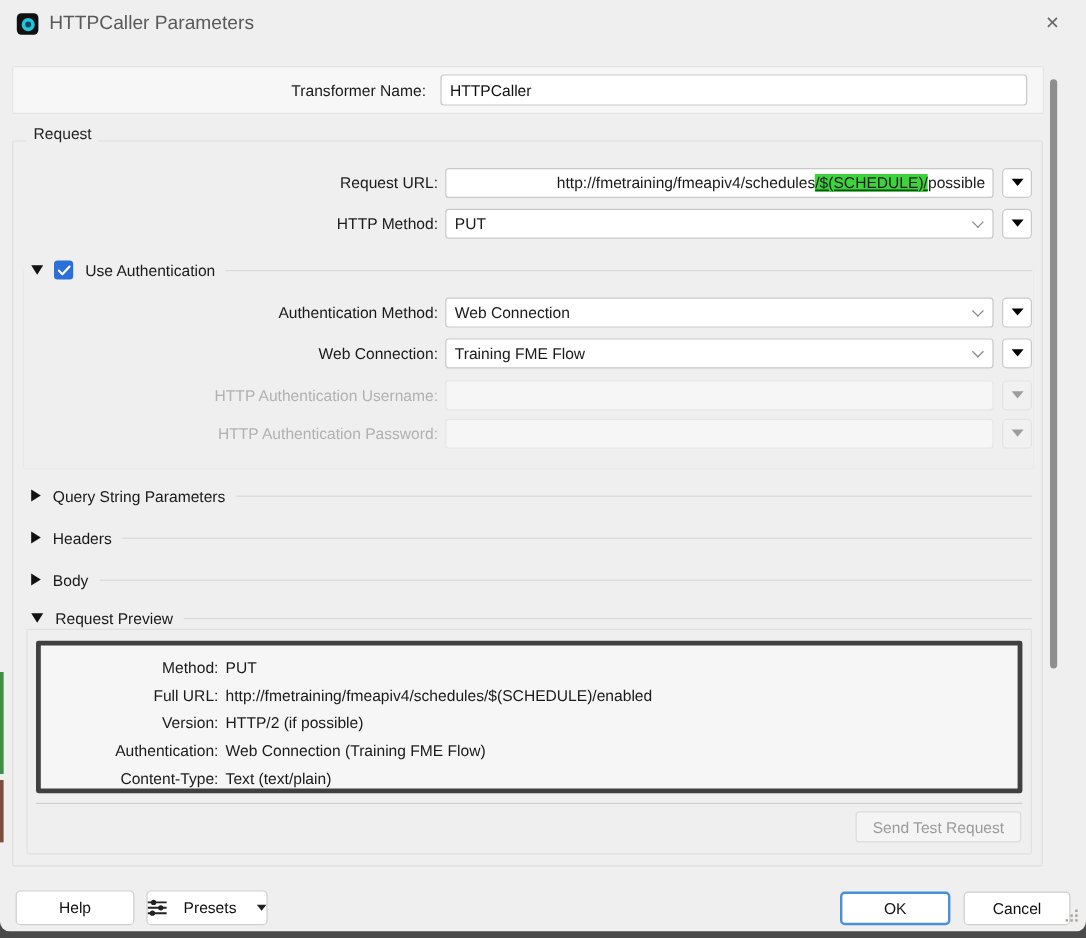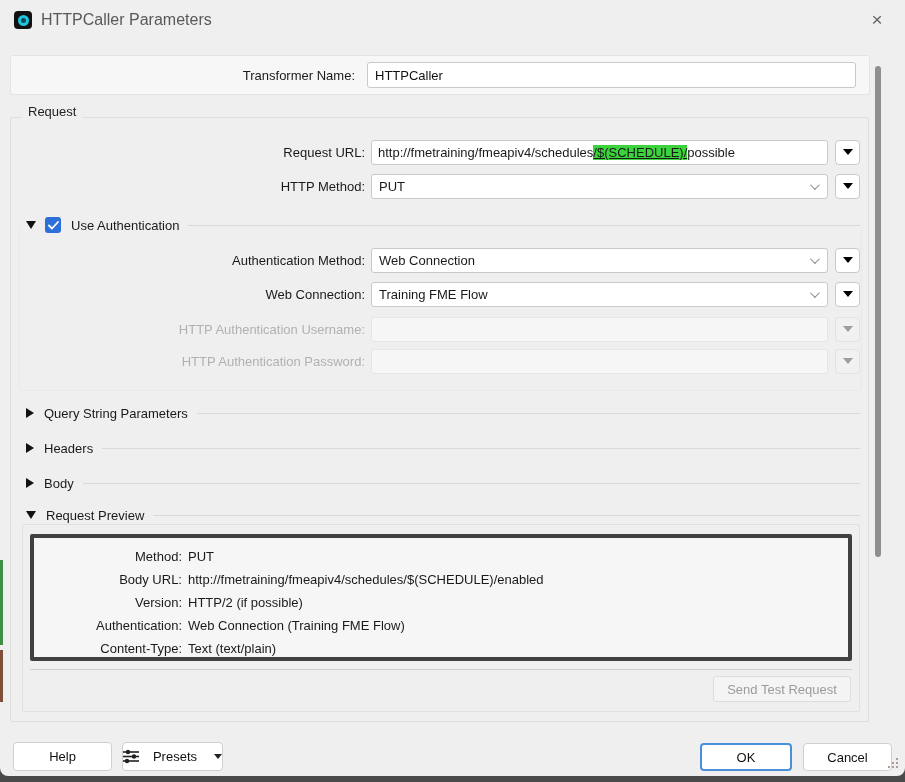--- a/index.html
+++ b/index.html
@@ -32,21 +32,21 @@
 
   
   .group-box { position:absolute; left:10px; top:117px; width:859px; height:605px; border:1px solid #dedede; border-radius:2px; }
   .group-label { position:absolute; left:22px; top:104px; background:#efefef; padding:0 6px; color:#222; }
   .subgroup-box { position:absolute; left:19px; top:225px; width:843px; height:166px; border:1px solid #e9e9e9; border-top:none; border-radius:0 0 2px 2px; }
 
   
   .row { position:absolute; left:20px; width:840px; height:26px; display:flex; align-items:center; }
   .flabel { width:345px; text-align:right; padding-right:0; flex:none; }
   .fgap { width:6px; flex:none; }
-  .text-input { width:457px; height:25px; background:#fff; border:1px solid #c9c9c9; border-radius:3px; display:flex; align-items:center; padding:0 6px; white-space:nowrap; overflow:hidden; }
+  .text-input { width:457px; height:25px; background:#fff; border:1px solid #c9c9c9; border-radius:3px; display:flex; align-items:center; padding:0 6px; white-space:nowrap; overflow:hidden;justify-content:flex-end; }
   .hl { background:#3dd33d;text-decoration:underline; }
   .combo { width:457px; height:25px; background:#fff; border:1px solid #c9c9c9; border-radius:3px; display:flex; align-items:center; padding:0 7px; position:relative; cursor:default; }
   .combo .chev { position:absolute; right:10px; top:8px; width:7px; height:7px; border-right:1.6px solid #888; border-bottom:1.6px solid #888; transform:rotate(45deg) translateY(-2px); }
   .menu-btn { margin-left:7px; width:25px; height:25px; background:#fff; border:1px solid #c9c9c9; border-radius:4px; display:flex; align-items:center; justify-content:center; padding:0; cursor:pointer; }
   .tri-down-sm { width:0; height:0; border-left:5px solid transparent; border-right:5px solid transparent; border-top:6px solid #000; }
   .row.disabled .flabel { color:#b1b1b1; }
   .row.disabled .text-input { background:#f6f6f6; border-color:#e6e6e6; }
   .row.disabled .menu-btn { background:#f1f1f1; border-color:#e3e3e3; }
   .row.disabled .tri-down-sm { border-top-color:#9d9d9d; }
 
@@ -203,21 +203,21 @@
     <span class="sec-line"></span>
   </div>
 
   <div class="preview-box">
     <div class="preview-panel">
       <div class="prow">
         <span class="plab">Method:</span>
         <span class="pval">PUT</span>
       </div>
       <div class="prow">
-        <span class="plab">Body URL:</span>
+        <span class="plab">Full URL:</span>
         <span class="pval">http://fmetraining/fmeapiv4/schedules/$(SCHEDULE)/enabled</span>
       </div>
       <div class="prow">
         <span class="plab">Version:</span>
         <span class="pval">HTTP/2 (if possible)</span>
       </div>
       <div class="prow">
         <span class="plab">Authentication:</span>
         <span class="pval">Web Connection (Training FME Flow)</span>
       </div>

